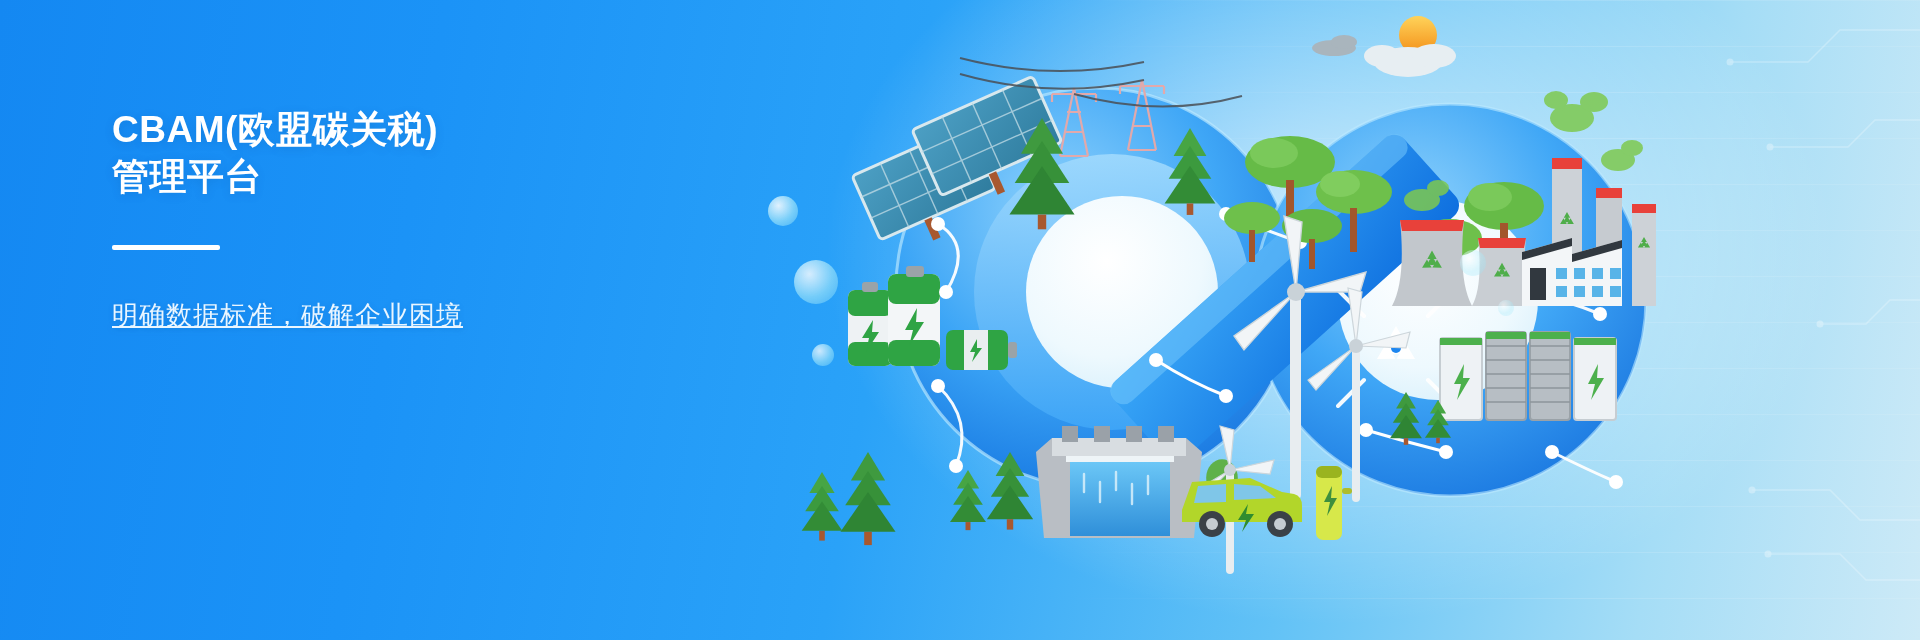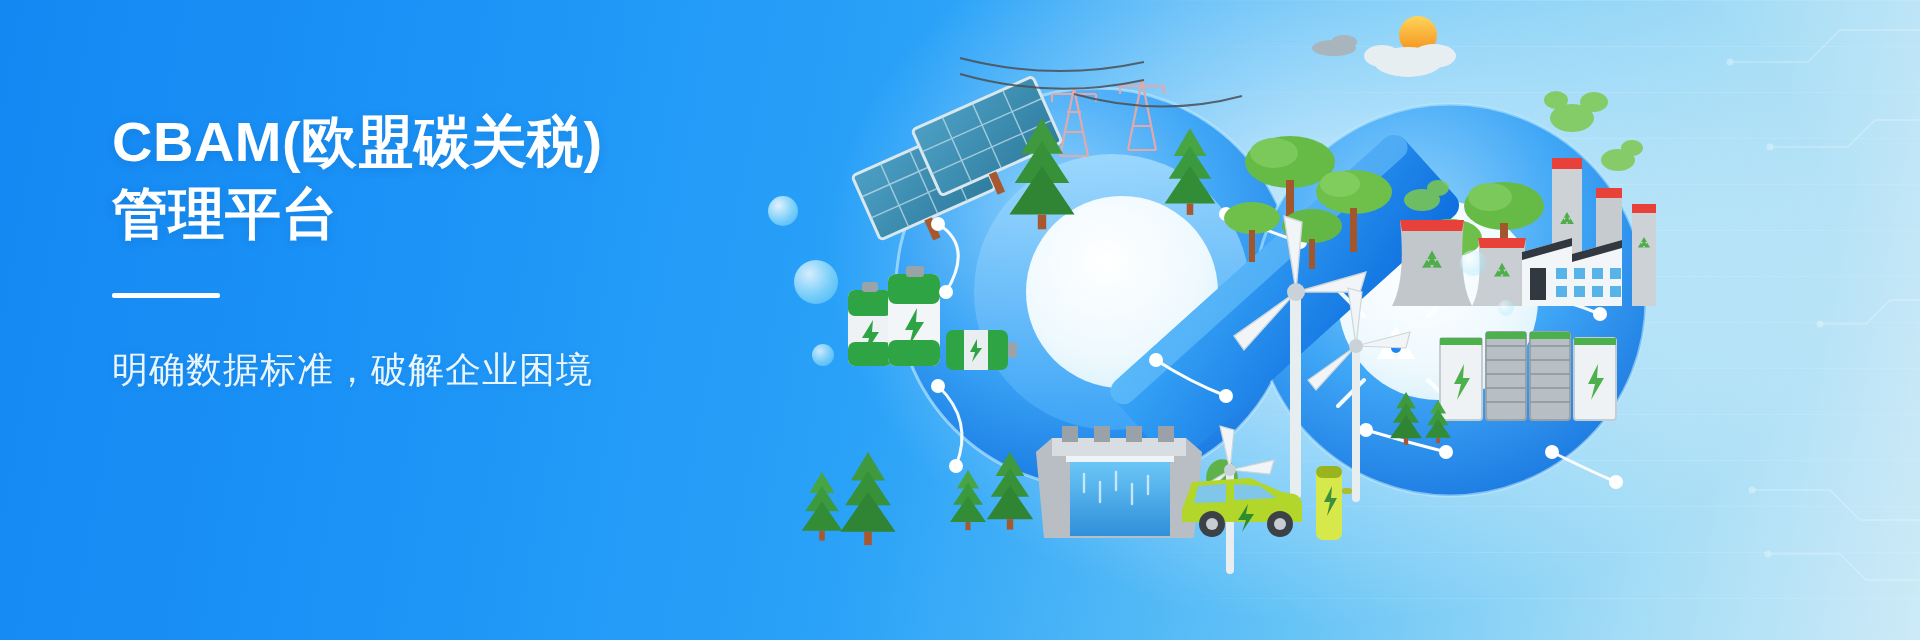--- a/index.html
+++ b/index.html
@@ -18,28 +18,29 @@
   .hlines{position:absolute;inset:0;pointer-events:none;
     background:repeating-linear-gradient(to bottom, rgba(255,255,255,0.16) 0px, rgba(255,255,255,0.16) 1px, rgba(255,255,255,0) 1px, rgba(255,255,255,0) 46px);
     -webkit-mask-image:linear-gradient(to right, rgba(0,0,0,0) 55%, rgba(0,0,0,0.9) 82%, rgba(0,0,0,0.55) 100%);
     mask-image:linear-gradient(to right, rgba(0,0,0,0) 55%, rgba(0,0,0,0.9) 82%, rgba(0,0,0,0.55) 100%);
   }
   .circuit{position:absolute;right:0;top:0;width:620px;height:640px;opacity:.45;pointer-events:none;}
 
   
   .text-block{position:absolute;left:112px;top:106px;width:760px;}
   .title{
-    color:#ffffff;font-size:56px;line-height:1.28;font-weight:700;
+    color:#ffffff;font-size:37px;line-height:1.28;font-weight:700;
     letter-spacing:.5px;margin:0;white-space:pre-line;
     text-shadow:0 2px 10px rgba(0,60,130,.16);
   }
   .divider{margin-top:44px;width:108px;height:5px;background:#ffffff;border-radius:2px;}
   .subtitle{
-    margin-top:48px;color:#eaf6ff;font-size:36px;font-weight:400;letter-spacing:1px;
+    margin-top:48px;color:#eaf6ff;font-size:26px;font-weight:400;letter-spacing:1px;
     text-shadow:0 1px 6px rgba(0,60,130,.14);
+    text-decoration:underline;
   }
 
   
   .illus{position:absolute;left:760px;top:0;width:1160px;height:640px;}
   .bubble{position:absolute;border-radius:50%;
     background:radial-gradient(circle at 35% 32%, rgba(255,255,255,.95), rgba(170,235,250,.70) 55%, rgba(130,220,248,.35) 100%);
     filter:blur(.3px);}
 </style>
 </head>
 <body>

